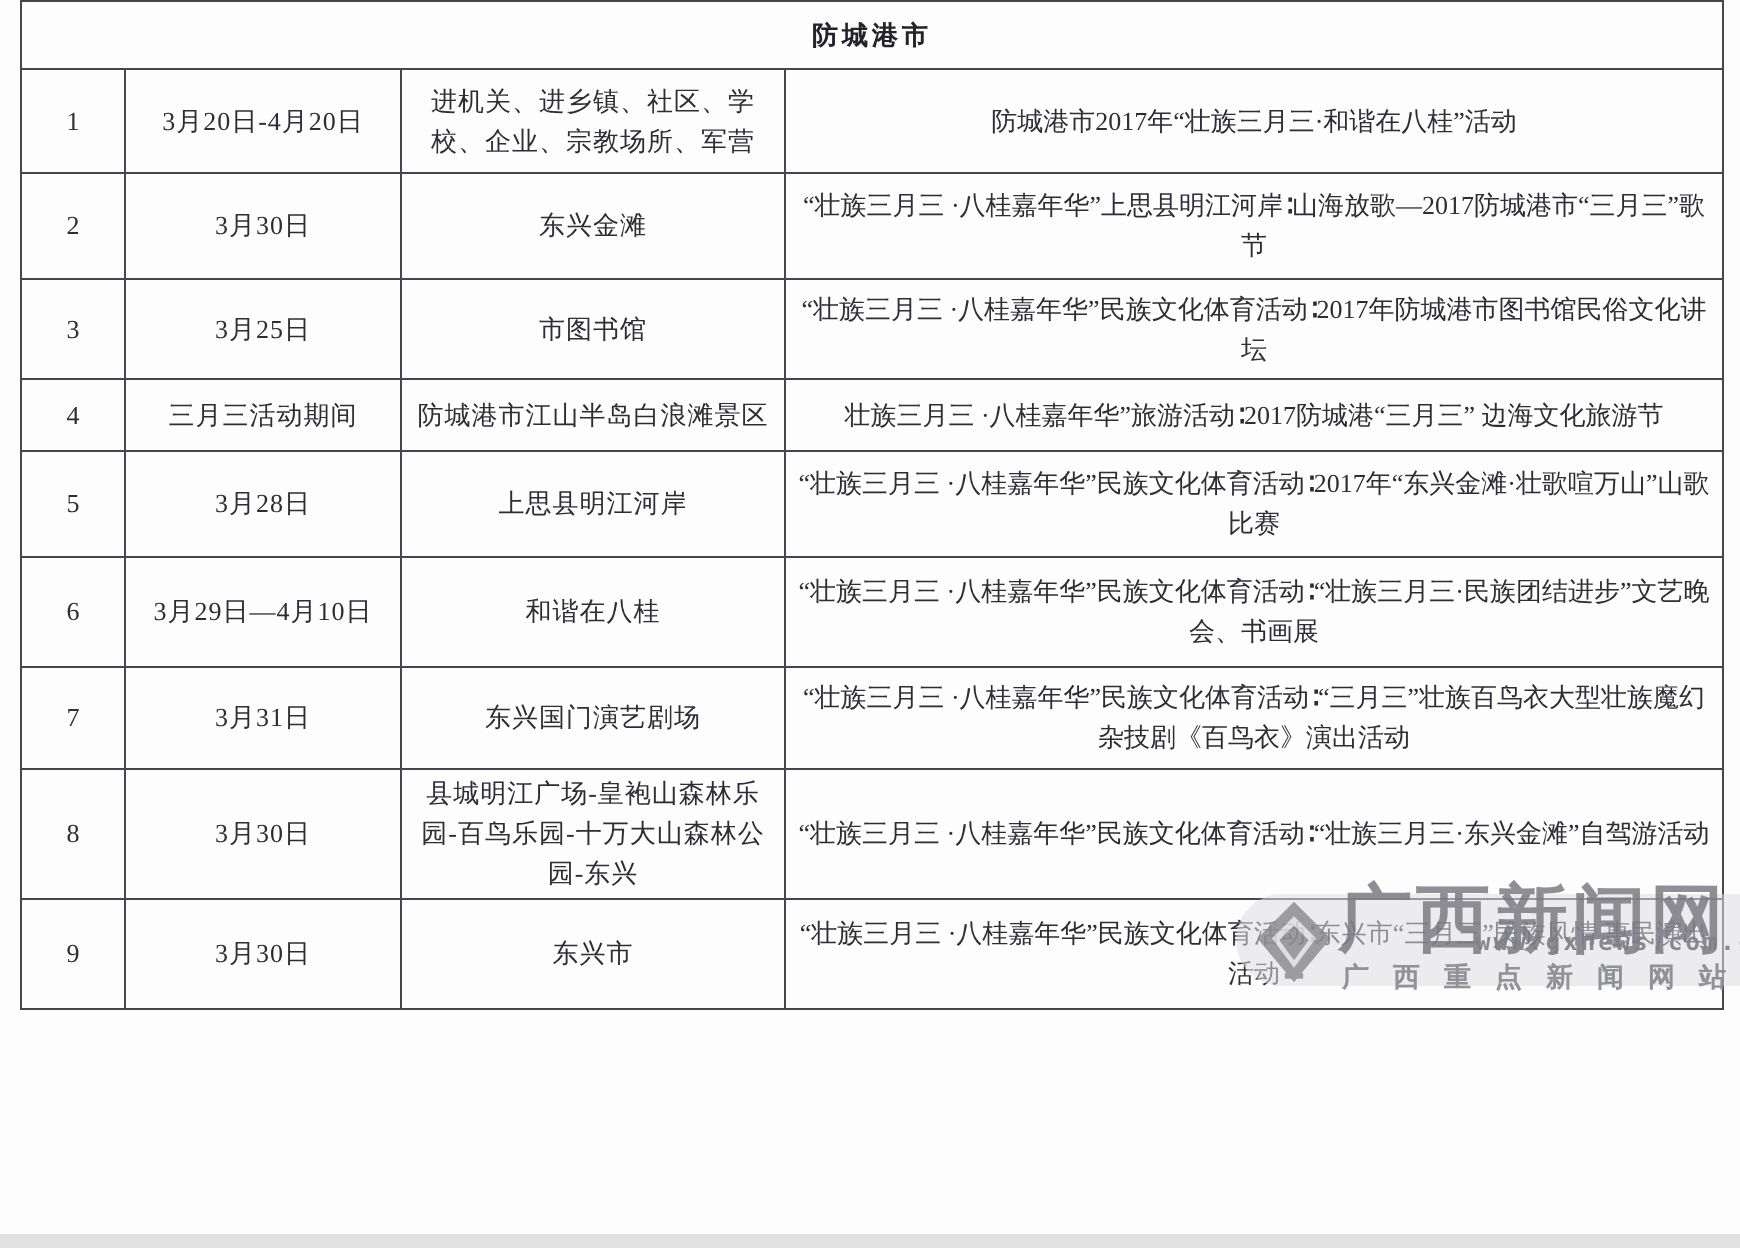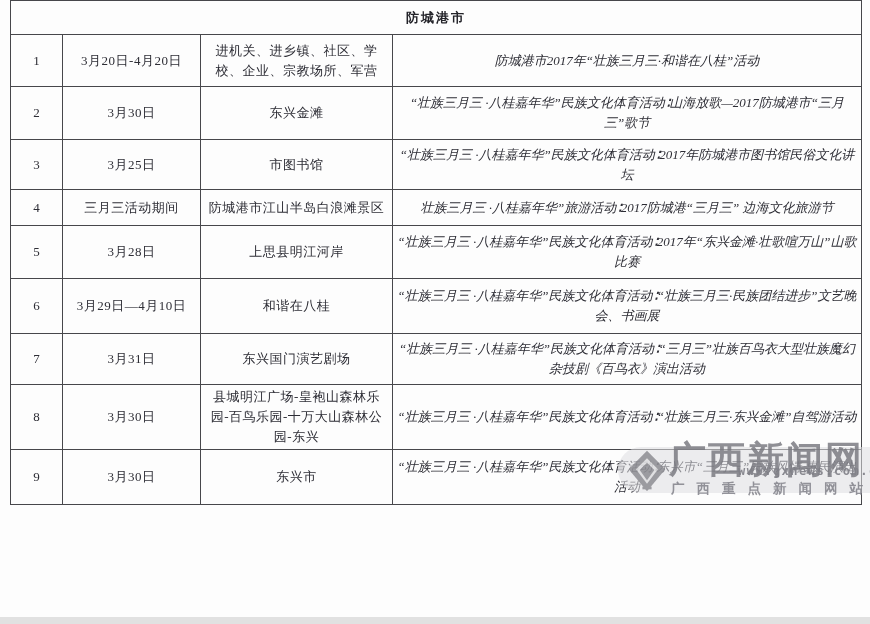--- a/index.html
+++ b/index.html
@@ -24,21 +24,21 @@
     font-weight:bold;font-size:15px;letter-spacing:2px;color:#232329;
   }
   td.col-head{
     font-family:"Liberation Sans","DejaVu Sans",sans-serif;
     font-weight:bold;font-size:13px;letter-spacing:1px;color:#232329;
   }
   td.section-cell{
     font-family:"Liberation Sans","DejaVu Sans",sans-serif;
     font-weight:bold;font-size:13px;letter-spacing:1px;color:#232329;
   }
-  td.cell-name{text-align:left;padding:2px 9px;font-style:italic;}
+  td.cell-name{text-align:left;padding:2px 9px;}
   td.cell-time,td.cell-place{letter-spacing:.5px;}
 
   
   .watermark{position:absolute;left:612px;top:440px;width:262px;height:64px;z-index:5;pointer-events:none;}
   .wm-pill{
     position:absolute;left:6px;top:7px;width:260px;height:46px;
     background:rgba(223,223,225,.55);
     border-radius:26px 0 0 26px;
   }
   .wm-logo{position:absolute;left:13px;top:8px;width:44px;height:46px;opacity:.78;}
@@ -81,21 +81,21 @@
         <tr style="height: 52px;">
           <td class="cell-no">1</td>
           <td class="cell-time">3月20日-4月20日</td>
           <td class="cell-place">进机关、进乡镇、社区、学校、企业、宗教场所、军营</td>
           <td class="cell-name">防城港市2017年“壮族三月三·和谐在八桂”活动</td>
         </tr>
         <tr style="height: 53px;">
           <td class="cell-no">2</td>
           <td class="cell-time">3月30日</td>
           <td class="cell-place">东兴金滩</td>
-          <td class="cell-name">“壮族三月三 ·八桂嘉年华”民族文化体育活动∶山海放歌—2017防城港市“三月三”歌节</td>
+          <td class="cell-name">“壮族三月三 ·八桂嘉年华”上思县明江河岸∶山海放歌—2017防城港市“三月三”歌节</td>
         </tr>
         <tr style="height: 50px;">
           <td class="cell-no">3</td>
           <td class="cell-time">3月25日</td>
           <td class="cell-place">市图书馆</td>
           <td class="cell-name">“壮族三月三 ·八桂嘉年华”民族文化体育活动∶2017年防城港市图书馆民俗文化讲坛</td>
         </tr>
         <tr style="height: 36px;">
           <td class="cell-no">4</td>
           <td class="cell-time">三月三活动期间</td>

